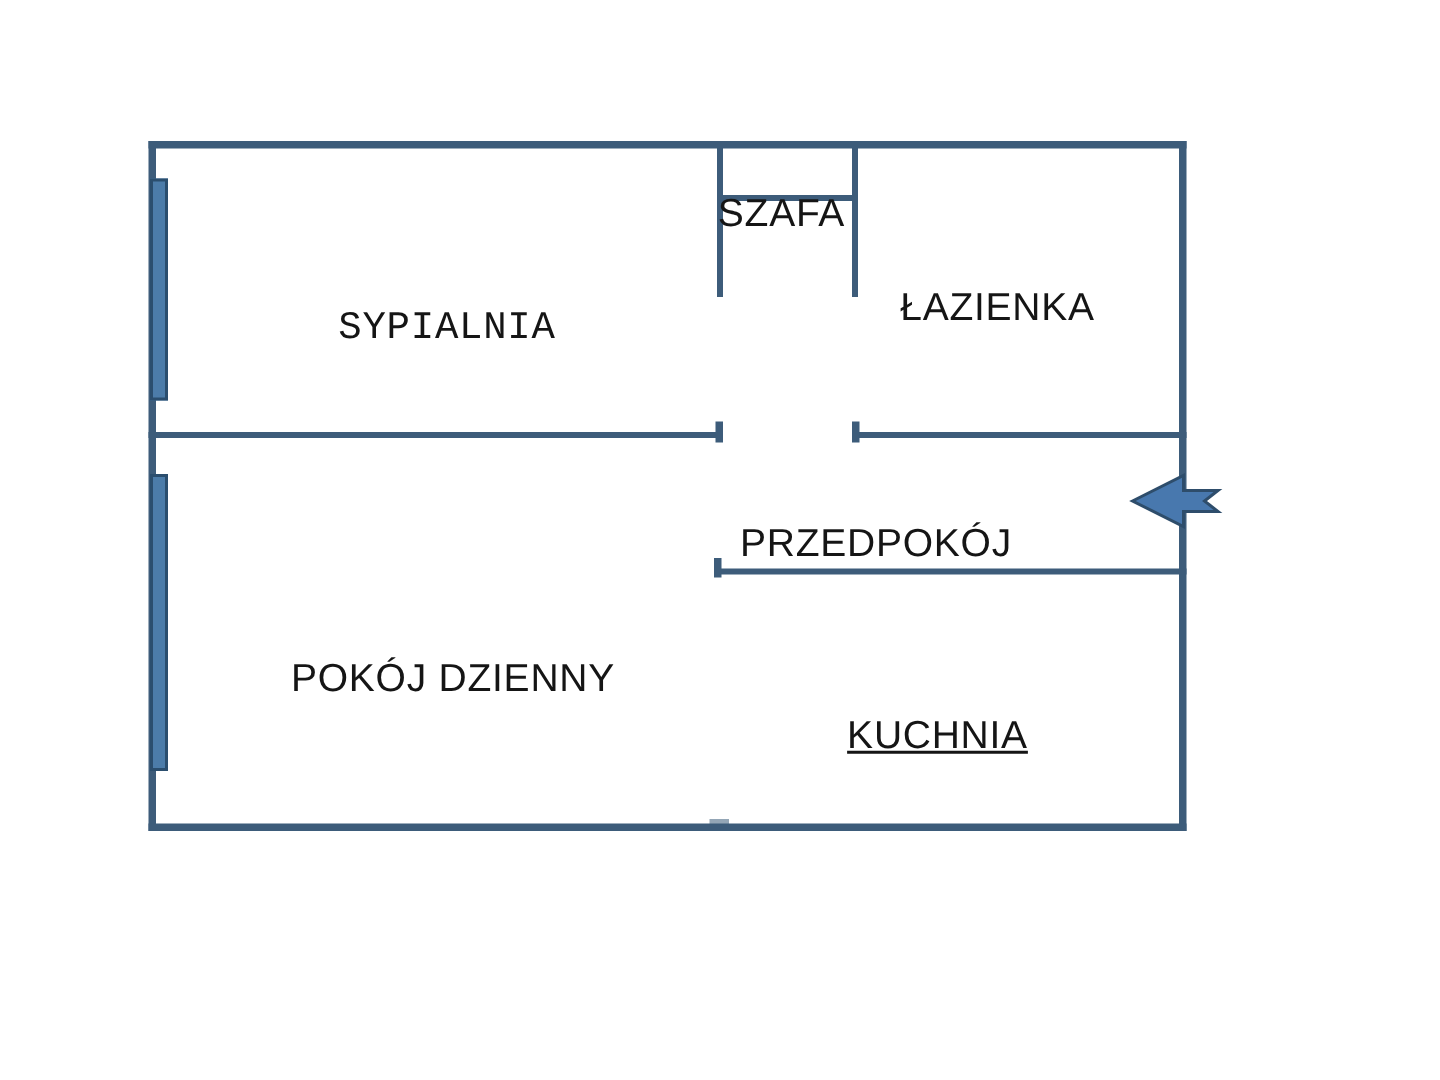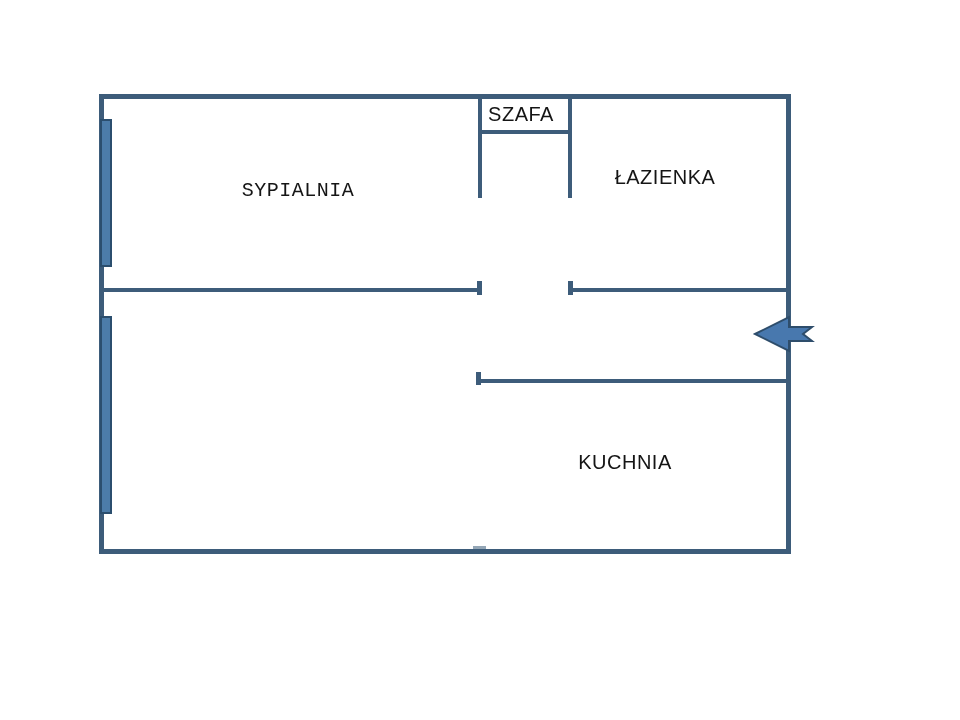--- a/index.html
+++ b/index.html
@@ -26,23 +26,24 @@
     position:absolute;
     width:8px;
     background:var(--window_fill);
     border:2px solid var(--window_border);
     box-sizing:content-box;
   }
   .room-label{
     position:absolute;
     transform:translate(-50%,-50%);
     color:var(--text);
-    font-size:20px;
+    font-size:26px;
     letter-spacing:.5px;
     white-space:nowrap;
+    margin-top:28px;
   }
   .arrow-wrap{position:absolute;left:755px;top:317px;width:57px;height:34px;}
   .arrow-wrap svg{display:block;width:100%;height:100%;overflow:visible;}
   .arrow-shape{fill:var(--arrow_fill);stroke:var(--arrow_border);stroke-width:2;stroke-linejoin:miter;}
 </style>
 </head>
 <body>
 
 <div class="canvas">
 
@@ -69,15 +70,17 @@
 
   <div class="arrow-wrap">
     <svg viewBox="0 0 57 34" xmlns="http://www.w3.org/2000/svg">
       <polygon class="arrow-shape" points="0,17 34,0 34,10 57,10 48,17 57,24 34,24 34,34"></polygon>
     </svg>
   </div>
 
   <div class="room-label" style="left:298px;top:190px;font-family:Liberation Mono, monospace;">SYPIALNIA</div>
   <div class="room-label" style="left:521px;top:114px;">SZAFA</div>
   <div class="room-label" style="left:665px;top:177px;">ŁAZIENKA</div>
-  <div class="room-label" style="left:625px;top:462px;">KUCHNIA</div>
+  <div class="room-label" style="left:584px;top:334px;">PRZEDPOKÓJ</div>
+  <div class="room-label" style="left:302px;top:424px;">POKÓJ DZIENNY</div>
+  <div class="room-label" style="left:625px;top:462px;text-decoration:underline;">KUCHNIA</div>
 
 </div>
 
 </body></html>

